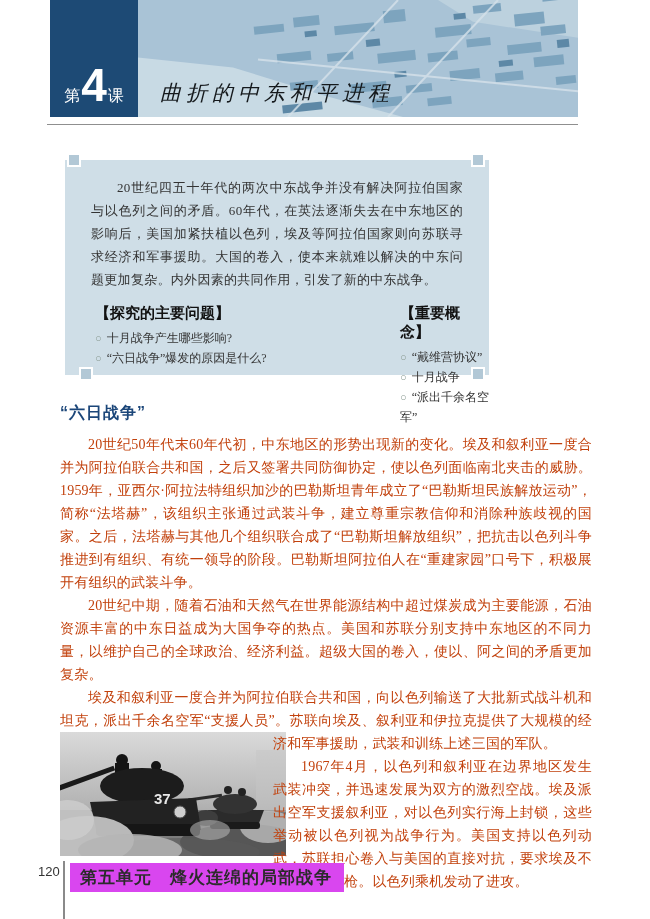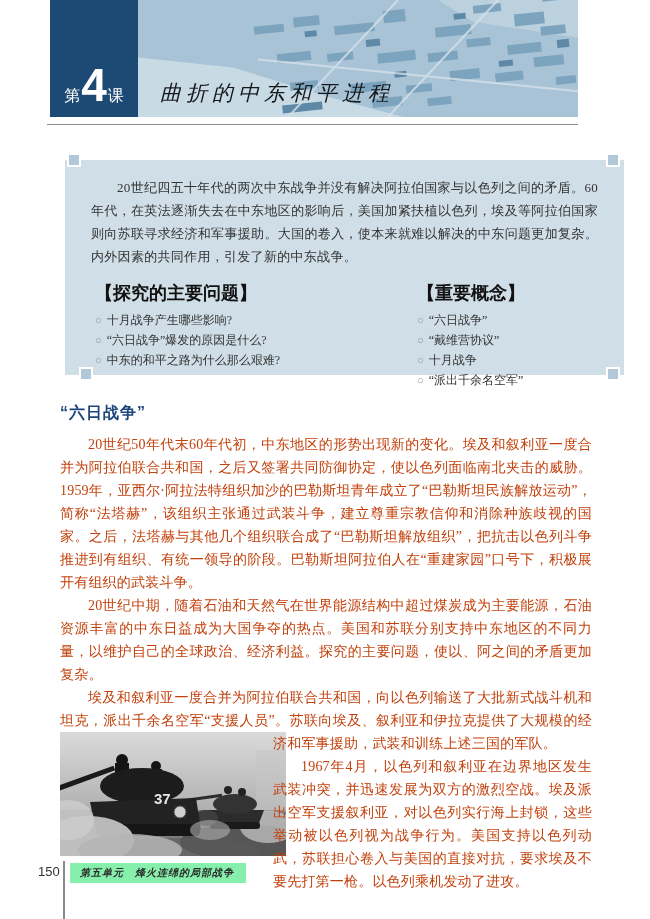--- a/index.html
+++ b/index.html
@@ -13,52 +13,52 @@
                font-family:"Liberation Sans","DejaVu Sans",sans-serif;padding-bottom:12px;}
   .lc-pre,.lc-suf{font-size:16px;line-height:1;}
   .lc-num{font-size:46px;font-weight:bold;line-height:0.85;margin:0 1px;}
   .banner{position:absolute;left:138px;top:0;width:440px;height:117px;overflow:hidden;text-align:center;}
   .banner svg{position:absolute;left:0;top:0;width:100%;height:100%;display:block;}
   .lesson-title{position:absolute;left:22px;bottom:10px;font-size:21px;color:#15191c;
                 font-style:italic;letter-spacing:5px;font-weight:500;white-space:nowrap;}
   .header-rule{position:absolute;left:47px;top:124px;width:531px;height:1px;background:#8f8f8f;}
 
   
-  .intro-box{position:absolute;left:65px;top:160px;width:559px;height:215px;background:#cfdee7;}
+  .intro-box{position:absolute;left:65px;top:160px;width:424px;height:215px;background:#cfdee7;}
   .corner-sq{position:absolute;width:10px;height:10px;background:#b2c8d6;border:2px solid #fff;}
   .sq-tl{left:2px;top:-7px;}  .sq-tr{right:4px;top:-7px;}
   .sq-bl{left:14px;bottom:-6px;} .sq-br{right:4px;bottom:-6px;}
   .intro-text{margin:16px 26px 0 26px;font-size:13px;line-height:23px;color:#333;
               text-indent:2em;text-align:justify;letter-spacing:0.3px;}
   .lists{display:flex;margin:13px 0 0 30px;}
-  .q-col{width:305px;} .c-col{flex:1;margin-left:17px;}
+  .q-col{width:305px;} .c-col{flex:1;}
   .list-heading{font-family:Liberation Sans, sans-serif;font-weight:bold;
-                font-size:18px;color:#111;margin-bottom:5px;}
+                font-size:15px;color:#111;margin-bottom:5px;}
   .list-item{font-size:12px;line-height:20px;color:#333;}
   .bullet{color:#8a9a92;font-size:11px;margin-right:5px;}
 
   
   .main{position:absolute;left:60px;top:403px;width:532px;}
   .section-heading{font-family:"Liberation Sans","DejaVu Sans",sans-serif;font-weight:bold;
                    font-size:16px;color:#1b4679;letter-spacing:1px;margin:0 0 9px 0;}
   .para{margin:0;font-size:14px;line-height:23px;color:#c2410c;text-indent:2em;
         text-align:justify;letter-spacing:0.2px;}
   .photo-float{float:left;width:204px;margin-right:9px;padding-top:46px;
                shape-outside:inset(46px 0 0 0);}
   .tank-photo{display:block;width:226px;height:124px;}
   .photo-caption{font-size:11px;color:#222;text-align:center;margin-top:6px;line-height:1.3;}
 
   
   .footer{position:absolute;left:0;top:861px;width:650px;height:58px;}
   .page-num{position:absolute;left:38px;top:3px;
             font-family:"Liberation Sans","DejaVu Sans",sans-serif;font-size:13px;color:#333;}
   .footer-vline{position:absolute;left:63px;top:0;width:2px;height:58px;background:#8a8a8a;}
-  .unit-bar{position:absolute;left:70px;top:2px;background:#86efac;padding:3px 12px 3px 10px;
-            font-family:"Liberation Sans","DejaVu Sans",sans-serif;font-size:10px;
-            font-weight:bold;color:#2b2b2b;letter-spacing:1px;font-style:italic;}
+  .unit-bar{position:absolute;left:70px;top:2px;background:#d946ef;padding:3px 12px 3px 10px;
+            font-family:"Liberation Sans","DejaVu Sans",sans-serif;font-size:17px;
+            font-weight:bold;color:#2b2b2b;letter-spacing:1px;}
 </style>
 </head>
 <body>
 
 <div class="page">
 
   <div class="lesson-box">
     <div class="lesson-line">
       <span class="lc-pre">第</span>
       <span class="lc-num">4</span>
@@ -126,46 +126,40 @@
 
     <div class="lists">
       <div class="q-col">
         <div class="list-heading">【探究的主要问题】</div>
         <div class="list-item">
           <span class="bullet">○</span><span>十月战争产生哪些影响?</span>
         </div>
         <div class="list-item">
           <span class="bullet">○</span><span>“六日战争”爆发的原因是什么?</span>
         </div>
-        <div class="list-item">
-          <span class="bullet">○</span><span>中东的和平之路为什么那么艰难?</span>
-        </div>
       </div>
       <div class="c-col">
         <div class="list-heading">【重要概念】</div>
         <div class="list-item">
-          <span class="bullet">○</span><span>“六日战争”</span>
-        </div>
-        <div class="list-item">
           <span class="bullet">○</span><span>“戴维营协议”</span>
         </div>
         <div class="list-item">
           <span class="bullet">○</span><span>十月战争</span>
         </div>
         <div class="list-item">
           <span class="bullet">○</span><span>“派出千余名空军”</span>
         </div>
       </div>
     </div>
   </section>
 
   <main class="main">
     <h2 class="section-heading">“六日战争”</h2>
     <p class="para">20世纪50年代末60年代初，中东地区的形势出现新的变化。埃及和叙利亚一度合并为阿拉伯联合共和国，之后又签署共同防御协定，使以色列面临南北夹击的威胁。1959年，亚西尔·阿拉法特组织加沙的巴勒斯坦青年成立了“巴勒斯坦民族解放运动”，简称“法塔赫”，该组织主张通过武装斗争，建立尊重宗教信仰和消除种族歧视的国家。之后，法塔赫与其他几个组织联合成了“巴勒斯坦解放组织”，把抗击以色列斗争推进到有组织、有统一领导的阶段。巴勒斯坦阿拉伯人在“重建家园”口号下，积极展开有组织的武装斗争。</p>
-    <p class="para">20世纪中期，随着石油和天然气在世界能源结构中超过煤炭成为主要能源，石油资源丰富的中东日益成为大国争夺的热点。美国和苏联分别支持中东地区的不同力量，以维护自己的全球政治、经济利益。探究的主要问题，使以、阿之间的矛盾更加复杂。</p>
+    <p class="para">20世纪中期，随着石油和天然气在世界能源结构中超过煤炭成为主要能源，石油资源丰富的中东日益成为大国争夺的热点。美国和苏联分别支持中东地区的不同力量，以维护自己的全球政治、经济利益。超级大国的卷入，使以、阿之间的矛盾更加复杂。</p>
 
     <div class="photo-float">
       <svg class="tank-photo" viewBox="0 0 226 124" preserveAspectRatio="none" aria-hidden="true">
         <defs>
           <linearGradient id="sky" x1="0" y1="0" x2="0" y2="1">
             <stop offset="0" stop-color="#dadada"></stop>
             <stop offset="0.55" stop-color="#b6b6b6"></stop>
             <stop offset="1" stop-color="#8d8d8d"></stop>
           </linearGradient>
         </defs>
@@ -201,18 +195,18 @@
         <ellipse cx="150" cy="98" rx="20" ry="10" fill="#b0b0b0" opacity="0.6"></ellipse>
       </svg>
       <div class="photo-caption">“六日战争”中发动进攻的以军坦克</div>
     </div>
 
     <p class="para">埃及和叙利亚一度合并为阿拉伯联合共和国，向以色列输送了大批新式战斗机和坦克，派出千余名空军“支援人员”。苏联向埃及、叙利亚和伊拉克提供了大规模的经济和军事援助，武装和训练上述三国的军队。</p>
     <p class="para">1967年4月，以色列和叙利亚在边界地区发生武装冲突，并迅速发展为双方的激烈空战。埃及派出空军支援叙利亚，对以色列实行海上封锁，这些举动被以色列视为战争行为。美国支持以色列动武，苏联担心卷入与美国的直接对抗，要求埃及不要先打第一枪。以色列乘机发动了进攻。</p>
   </main>
 
   <div class="footer">
-    <span class="page-num">150</span>
+    <span class="page-num">120</span>
     <div class="footer-vline"></div>
     <div class="unit-bar">第五单元　烽火连绵的局部战争</div>
   </div>
 
 </div>
 
 </body></html>

